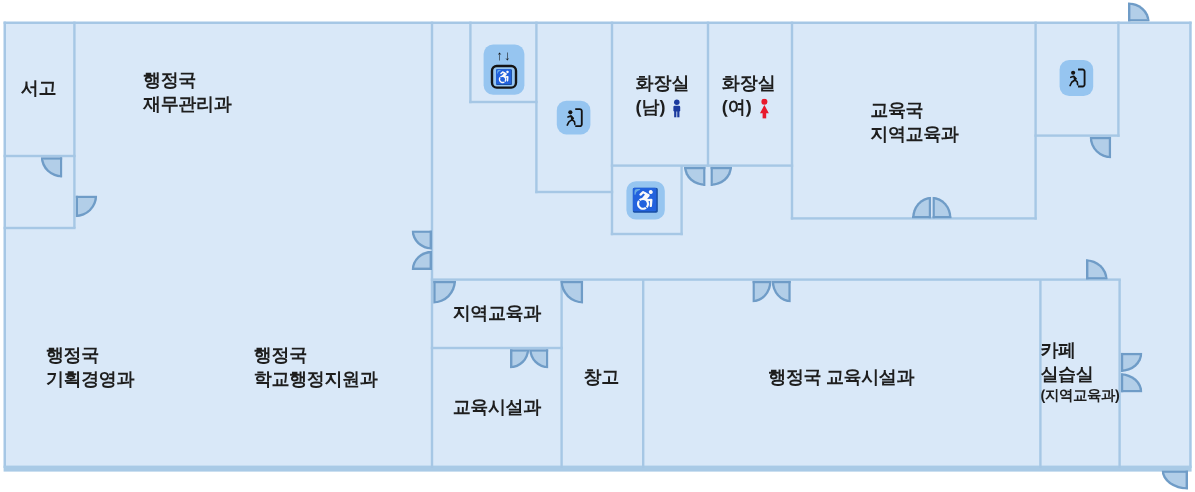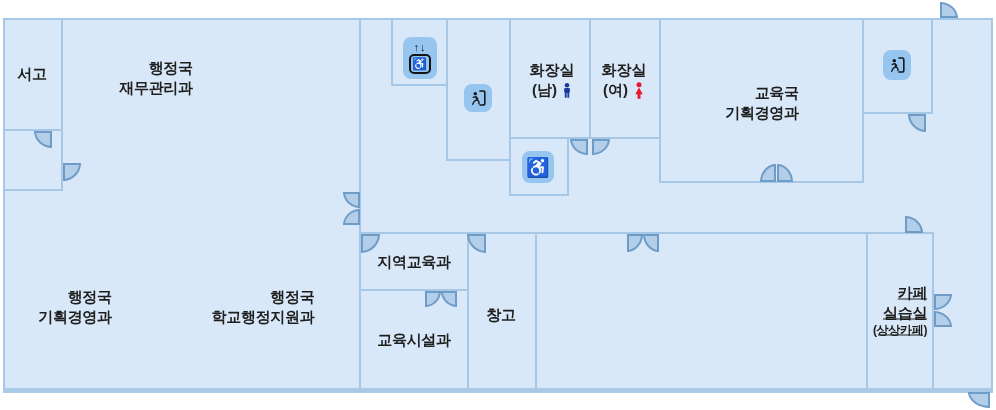--- a/index.html
+++ b/index.html
@@ -2,25 +2,25 @@
 <html><head>
 <meta charset="utf-8">
 <style>
   html,body{margin:0;padding:0;background:#ffffff;}
   #canvas{position:relative;width:996px;height:410px;background:#ffffff;overflow:hidden;
           font-family:"Liberation Sans",sans-serif;}
   .floor{position:absolute;left:3px;top:18px;width:990px;height:372px;background:#d9e8f8;}
   .wall{position:absolute;background:#a6c7e5;}
   .wall-thick{position:absolute;background:#a9cae6;}
   .door{position:absolute;background:#b2cee8;border:2px solid #6f9cc7;box-sizing:border-box;}
-  .lbl{position:absolute;transform:translate(-50%,-50%);white-space:pre-line;text-align:right;
+  .lbl{position:absolute;transform:translate(-50%,-50%);white-space:pre-line;text-align:left;
        font-size:15px;line-height:20px;font-weight:600;color:#1e1e1e;letter-spacing:-0.3px;}
   .lbl-sub{display:block;font-size:12px;line-height:15px;font-weight:600;}
   .wc{position:absolute;transform:translate(-50%,-50%);display:flex;flex-direction:column;
-      align-items:center;font-size:15px;line-height:20px;font-weight:600;color:#1e1e1e;}
+      font-size:15px;line-height:20px;font-weight:600;color:#1e1e1e;}
   .wc-line2{display:flex;align-items:center;gap:4px;}
   .chip{position:absolute;background:#96c5f0;border-radius:8px;display:flex;flex-direction:column;
         align-items:center;justify-content:center;color:#141414;}
   .ev-arrows{font-size:11px;font-weight:bold;line-height:11px;letter-spacing:1px;}
   .ev-box{width:22px;height:20px;border:2px solid #141414;border-radius:5px;box-sizing:border-box;
           display:flex;align-items:center;justify-content:center;font-size:12px;line-height:12px;margin-top:1px;}
   .wheel{font-size:19px;line-height:19px;}
 </style>
 </head>
 <body>
@@ -82,29 +82,30 @@
   <div class="door" style="left:968px;top:392px;width:22px;height:16px;border-radius:0 0 0 100%;"></div>
 
   <div class="lbl" style="left:32px;top:74px;">서고</div>
   <div class="lbl" style="left:156px;top:78px;">행정국
 재무관리과</div>
   <div class="lbl" style="left:75px;top:307px;">행정국
 기획경영과</div>
   <div class="lbl" style="left:263px;top:307px;">행정국
 학교행정지원과</div>
   <div class="lbl" style="left:762px;top:103px;">교육국
-기획경영과</div>
+지역교육과</div>
   <div class="lbl" style="left:414px;top:262px;">지역교육과</div>
   <div class="lbl" style="left:414px;top:340px;">교육시설과</div>
   <div class="lbl" style="left:501px;top:315px;">창고</div>
+  <div class="lbl" style="left:701px;top:315px;white-space:nowrap;">행정국 교육시설과</div>
 
-  <div class="lbl" style="left:900px;top:310px;text-decoration:underline;">
+  <div class="lbl" style="left:900px;top:310px;">
     <span>카페
 실습실</span>
-    <span class="lbl-sub">(상상카페)</span>
+    <span class="lbl-sub">(지역교육과)</span>
   </div>
 
   <div class="wc" style="left:552px;top:80px;">
     <span>화장실</span>
     <span class="wc-line2">
       <span>(남)</span>
       <svg width="11" height="17" viewBox="0 0 12 17" fill="#1b3a9e">
         <circle cx="6" cy="2.7" r="2.5"></circle>
         <rect x="2.9" y="5.9" width="6.2" height="5.2" rx="1.2"></rect>
         <rect x="3.6" y="10.6" width="2.0" height="5.8"></rect>

